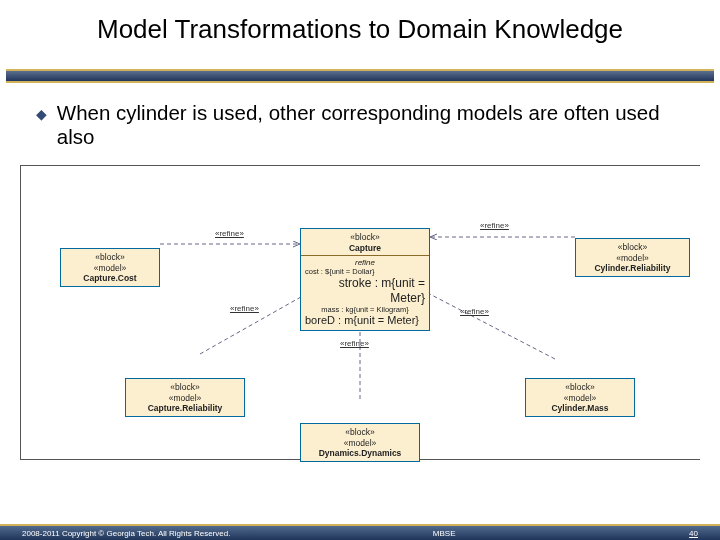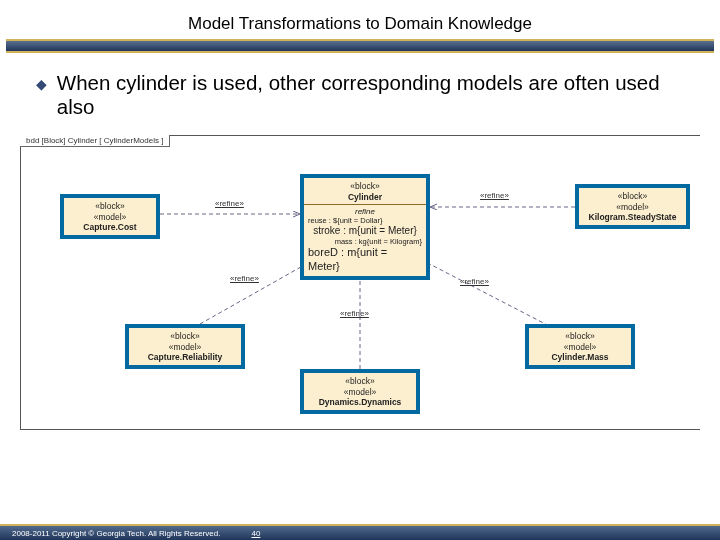--- a/index.html
+++ b/index.html
@@ -4,23 +4,23 @@
 <style>
   * { box-sizing: border-box; margin: 0; padding: 0; }
   body {
     width: 720px; height: 540px;
     font-family: Arial, Helvetica, sans-serif;
     background: #fff;
     position: relative;
     overflow: hidden;
   }
   .title {
-    font-size: 17px;
+    font-size: 26px;
     text-align: center;
-    padding: 14px 0 5px;
+    padding: 14px 0 24px;
     color: #000;
   }
   .title-bar {
     margin: 0 6px;
     height: 14px;
     background: linear-gradient(#5b6f8e, #1f355a);
     border-top: 2px solid #d1b25a;
     border-bottom: 2px solid #d1b25a;
   }
   .body-text {
@@ -51,26 +51,27 @@
     padding: 1px 6px;
     font-size: 8px;
     color: #333;
     border-right: 1px solid #666;
     border-bottom: 1px solid #666;
     background: #fff;
   }
   .box {
     position: absolute;
     background: #fcefcf;
-    border: 4px solid #0369a1;
+    border: 1px solid #0369a1;
     text-align: center;
     font-size: 8.5px;
     line-height: 1.2;
     padding: 3px 4px;
     color: #222;
+    margin-top: 24px;
   }
   .box-title { font-weight: bold; }
   .box .sep { border-top: 1px solid #8a6b2a; margin: 2px -4px; }
   .lbl {
     position: absolute;
     font-size: 8px;
     color: #333;
     background: transparent;
     text-decoration: underline;
   }
@@ -83,41 +84,40 @@
   .footer {
     position: absolute;
     left: 0; right: 0; bottom: 0;
     height: 16px;
     background: linear-gradient(#516a8c, #1f355a);
     border-top: 2px solid #d1b25a;
     color: #fff;
     font-size: 8px;
     display: flex;
     align-items: center;
-    padding: 0 12px;
+    padding: 0 22px;
   }
   .footer .center { flex: 1; text-align: center; }
   .footer .right { width: 40px; text-align: right; text-decoration: underline; }
 </style>
 </head>
 <body>
 
 <div class="title">Model Transformations to Domain Knowledge</div>
 <div class="title-bar"></div>
 
 <div class="body-text">
   <div class="bullet-row">
     <span class="bullet-icon">◆</span>
     <span>When cylinder is used, other corresponding models are often used also</span>
   </div>
 </div>
 
 <div class="diagram-wrap">
   <div class="diag-frame"></div>
-  <div class="diag-tab">bdd [Block] Cylinder [ CylinderModels ]</div>
 
   <svg class="lines">
     <defs>
       <marker id="arr" markerWidth="8" markerHeight="8" refX="7" refY="3" orient="auto">
         <path d="M0,0 L7,3 L0,6" fill="none" stroke="#668" stroke-width="1"></path>
       </marker>
     </defs>
     <line x1="140" y1="85" x2="280" y2="85" stroke="#668" stroke-dasharray="4,3" marker-end="url(#arr)"></line>
     <line x1="555" y1="78" x2="410" y2="78" stroke="#668" stroke-dasharray="4,3" marker-end="url(#arr)"></line>
     <line x1="180" y1="195" x2="295" y2="130" stroke="#668" stroke-dasharray="4,3" marker-end="url(#arr)"></line>
@@ -126,33 +126,33 @@
   </svg>
 
   <div class="box" style="top:65px; left:40px; width:100px;">
     <div>«block»</div>
     <div>«model»</div>
     <div class="box-title">Capture.Cost</div>
   </div>
 
   <div class="box" style="top:45px; left:280px; width:130px; text-align:center;">
     <div>«block»</div>
-    <div class="box-title">Cylinder</div>
+    <div class="box-title">Capture</div>
     <div class="sep"></div>
     <div style="font-style:italic; font-size:8px;">refine</div>
-    <div style="text-align:left;font-size:7.5px;">reuse : ${unit = Dollar}</div>
-    <div style="text-align:center;font-size:10px;">stroke : m{unit = Meter}</div>
-    <div style="text-align:right;font-size:7.5px;">mass : kg{unit = Kilogram}</div>
+    <div style="text-align:left;font-size:7.5px;">cost : ${unit = Dollar}</div>
+    <div style="text-align:right;font-size:12px;">stroke : m{unit = Meter}</div>
+    <div style="text-align:center;font-size:7.5px;">mass : kg{unit = Kilogram}</div>
     <div style="text-align:left;font-size:11px;">boreD : m{unit = Meter}</div>
   </div>
 
   <div class="box" style="top:55px; left:555px; width:115px;">
     <div>«block»</div>
     <div>«model»</div>
-    <div class="box-title">Kilogram.SteadyState</div>
+    <div class="box-title">Cylinder.Reliability</div>
   </div>
 
   <div class="box" style="top:195px; left:105px; width:120px;">
     <div>«block»</div>
     <div>«model»</div>
     <div class="box-title">Capture.Reliability</div>
   </div>
 
   <div class="box" style="top:240px; left:280px; width:120px;">
     <div>«block»</div>
@@ -168,14 +168,15 @@
 
   <div class="lbl" style="top:70px; left:195px;">«refine»</div>
   <div class="lbl" style="top:62px; left:460px;">«refine»</div>
   <div class="lbl" style="top:145px; left:210px;">«refine»</div>
   <div class="lbl" style="top:180px; left:320px;">«refine»</div>
   <div class="lbl" style="top:148px; left:440px;">«refine»</div>
 </div>
 
 <div class="footer">
   <span>2008-2011 Copyright © Georgia Tech. All Rights Reserved.</span>
+  <span class="center">MBSE</span>
   <span class="right">40</span>
 </div>
 
 </body></html>

